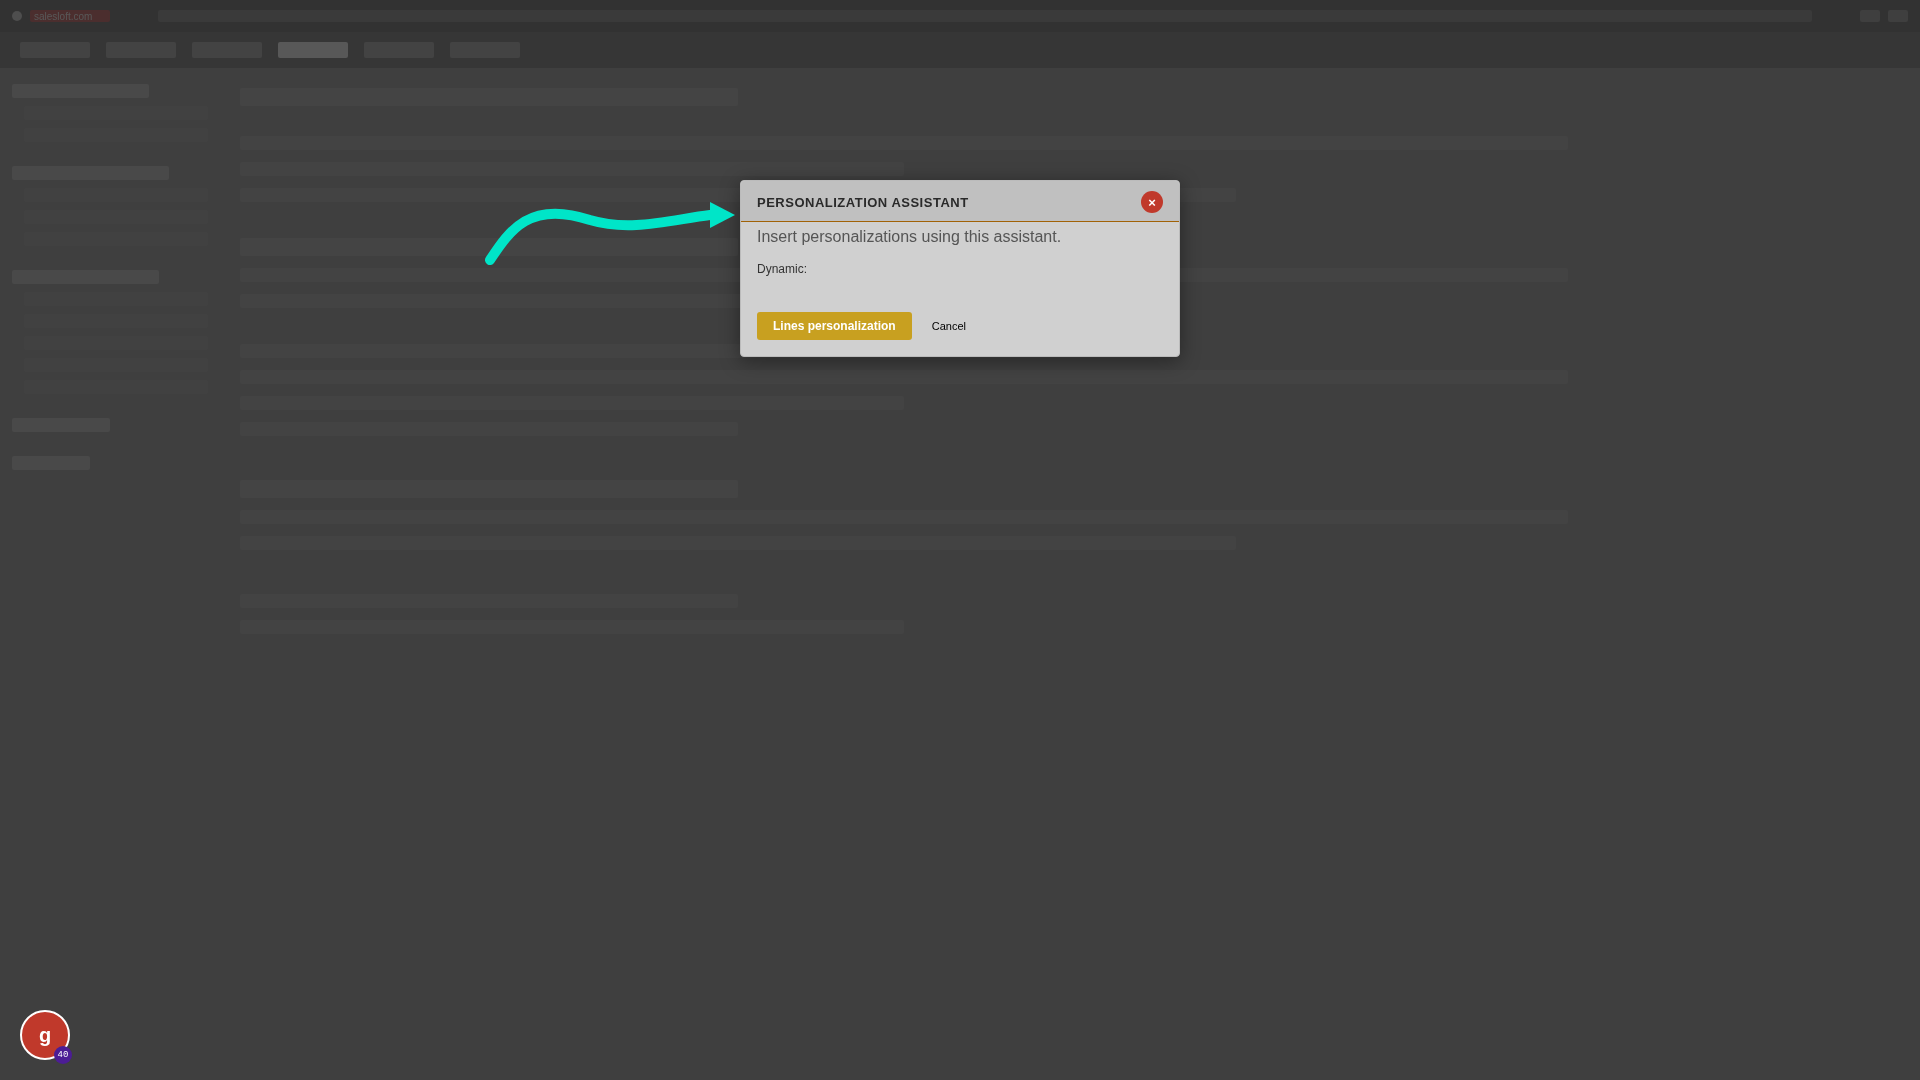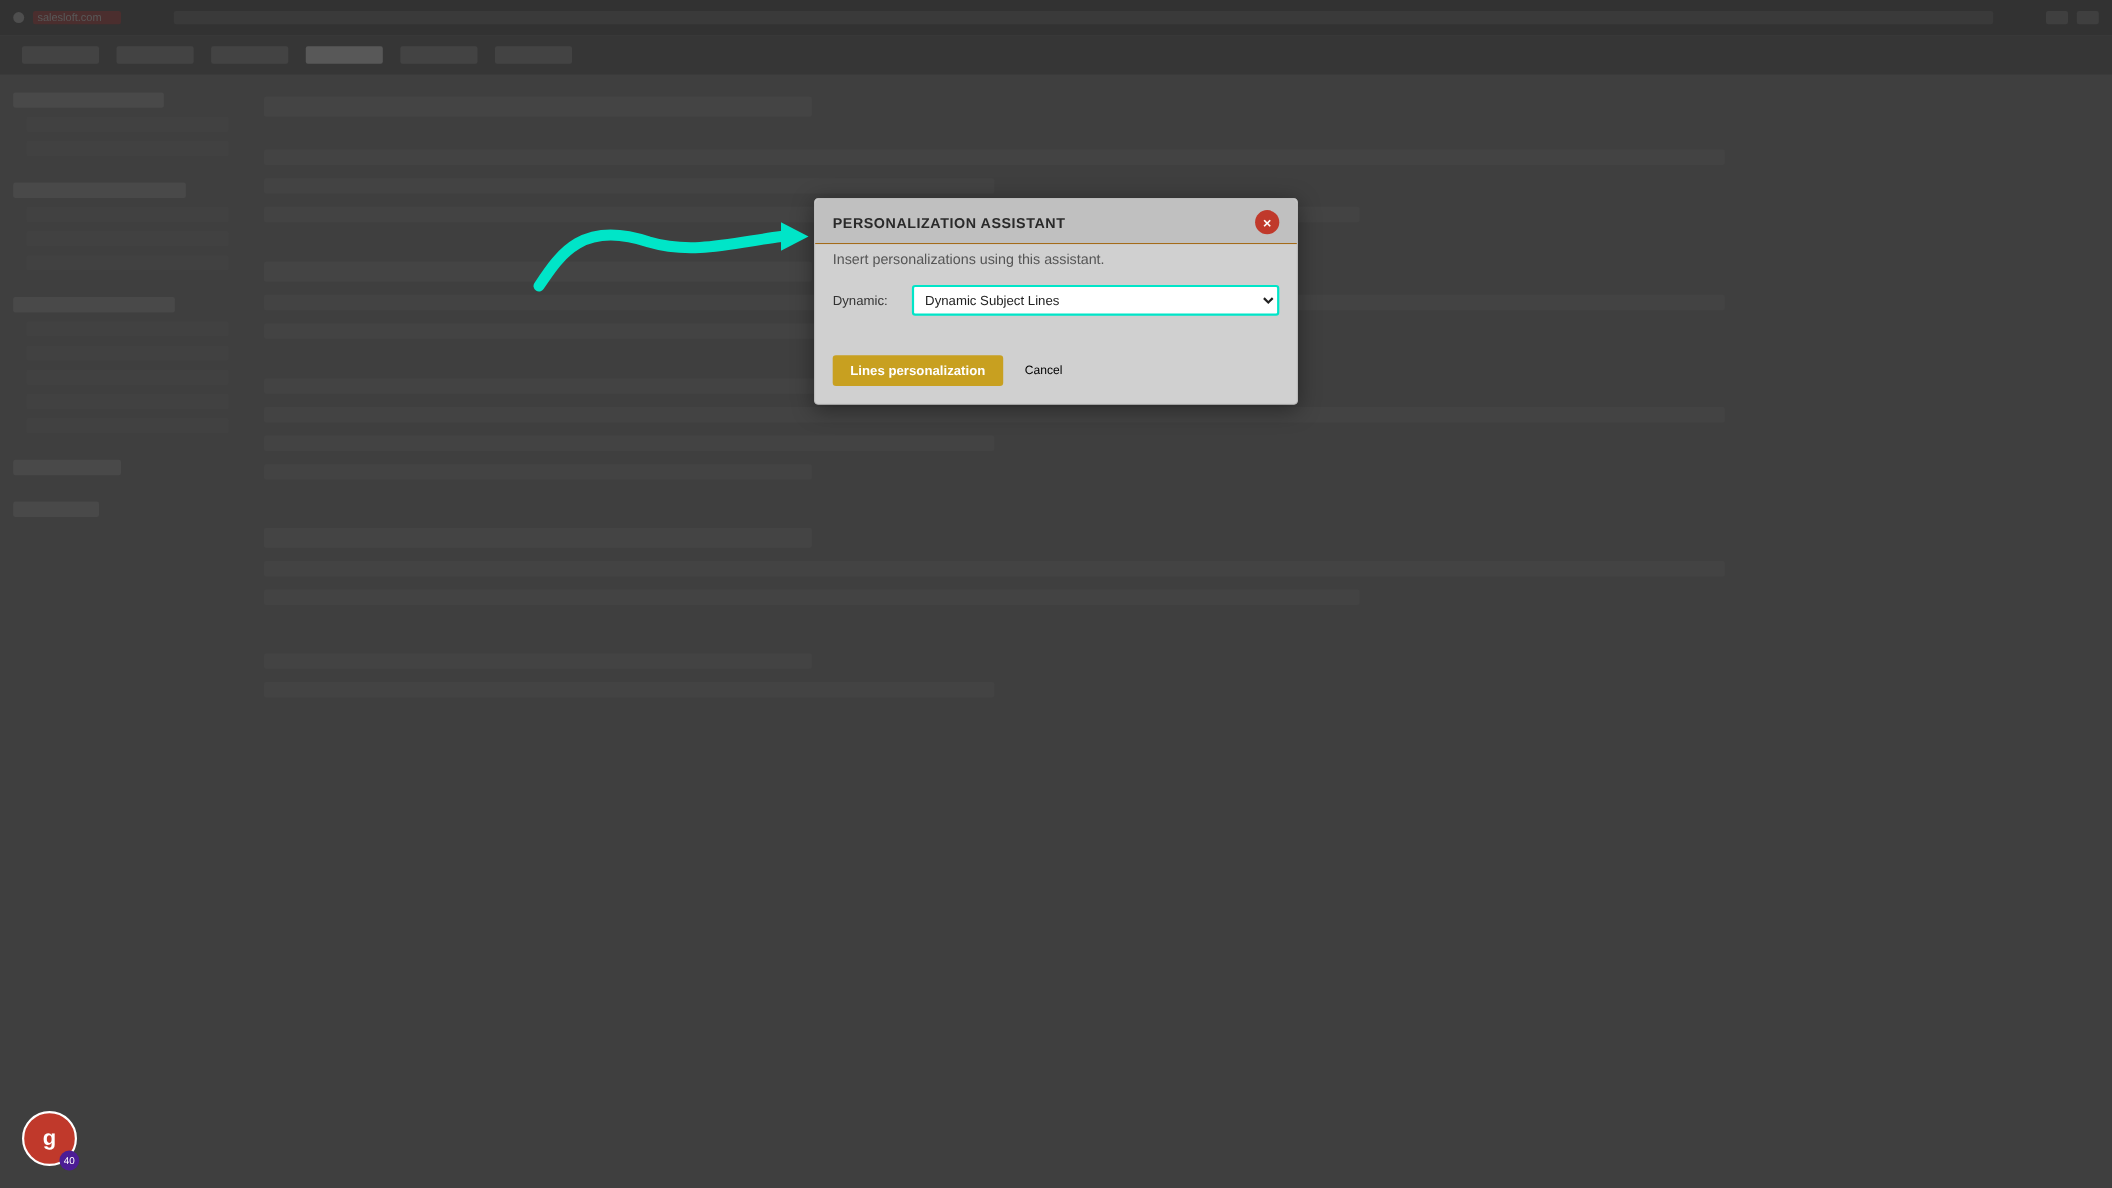--- a/index.html
+++ b/index.html
@@ -160,21 +160,21 @@
       display: flex;
       align-items: center;
       justify-content: center;
       color: white;
       font-size: 13px;
       font-weight: bold;
       line-height: 1;
     }
 
     .modal-subtitle {
-      font-size: 13px;
+      font-size: 16px;
       color: #555;
       padding: 6px 16px 0 16px;
     }
 
     .modal-body {
       padding: 16px 16px 20px 16px;
     }
 
     .modal-row {
       display: flex;
@@ -275,20 +275,21 @@
       background: #4c1d95;
       color: white;
       font-size: 9px;
       border-radius: 50%;
       width: 18px;
       height: 18px;
       display: flex;
       align-items: center;
       justify-content: center;
       z-index: 31;
+      font-family: Liberation Mono, monospace;
     }
   </style>
 </head>
 <body>
 
 <div class="bg-overlay"></div>
 
 <div class="bg-content">
   <div class="bg-topbar">
     <div class="bg-topbar-dot"></div>
@@ -356,28 +357,20 @@
 <div class="modal-overlay">
   <div class="modal">
     <div class="modal-header">
       <span class="modal-title">PERSONALIZATION ASSISTANT</span>
       <button class="modal-close-btn">×</button>
     </div>
     <div class="modal-subtitle">Insert personalizations using this assistant.</div>
     <div class="modal-body">
       <div class="modal-row">
         <span class="modal-label">Dynamic:</span>
-        <select class="modal-select">
-          <option value="Dynamic Subject Lines" selected="">Dynamic Subject Lines</option>
-          <option value="Dynamic Content">Dynamic Content</option>
-          <option value="First Name">First Name</option>
-          <option value="Last Name">Last Name</option>
-          <option value="Company Name">Company Name</option>
-          <option value="Job Title">Job Title</option>
-        </select>
       </div>
     </div>
     <div class="modal-footer">
       <button class="btn-insert">Lines personalization</button>
       <button class="btn-cancel">Cancel</button>
     </div>
   </div>
 </div>
 
 <svg class="arrow-annotation" style="left: 470px; top: 150px; width: 280px; height: 140px;" viewBox="0 0 280 140" xmlns="http://www.w3.org/2000/svg">

